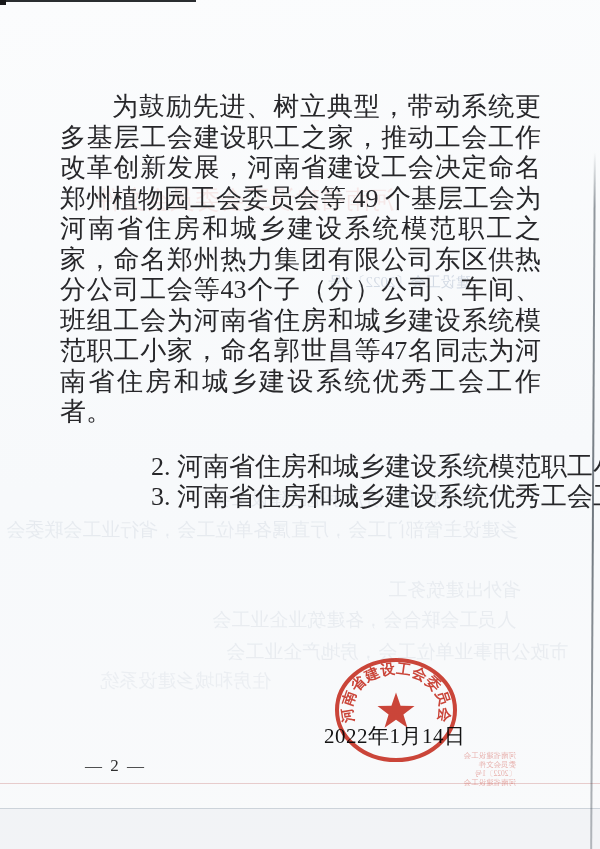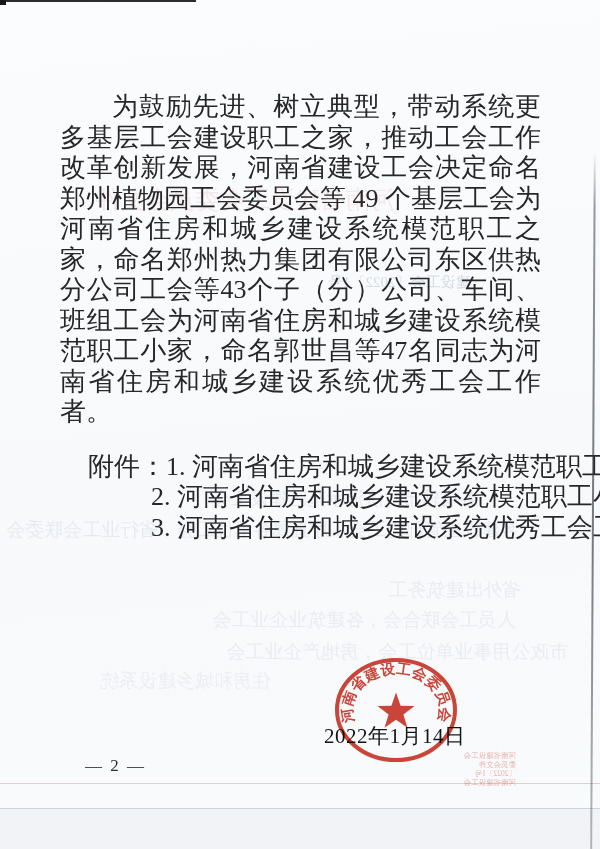--- a/index.html
+++ b/index.html
@@ -78,24 +78,20 @@
     <div>河南省建设工会</div>
     <div>委员会文件</div>
     <div>〔2022〕1号</div>
     <div>河南省建设工会</div>
   </div>
 
   <div class="content">
     <p class="para">为鼓励先进、树立典型，带动系统更多基层工会建设职工之家，推动工会工作改革创新发展，河南省建设工会决定命名郑州植物园工会委员会等 49 个基层工会为河南省住房和城乡建设系统模范职工之家，命名郑州热力集团有限公司东区供热分公司工会等43个子（分）公司、车间、班组工会为河南省住房和城乡建设系统模范职工小家，命名郭世昌等47名同志为河南省住房和城乡建设系统优秀工会工作者。</p>
     <div class="attach">
       <div class="attach-row">
-        <span class="attach-label">附件：</span>
-        <span class="attach-item">1. 河南省住房和城乡建设系统模范职工之家名单</span>
-      </div>
-      <div class="attach-row">
         <span class="attach-item attach-indent">2. 河南省住房和城乡建设系统模范职工小家名单</span>
       </div>
       <div class="attach-row">
         <span class="attach-item attach-indent">3. 河南省住房和城乡建设系统优秀工会工作者名单</span>
       </div>
     </div>
   </div>
 
   <div class="date">2022年1月14日</div>
 

